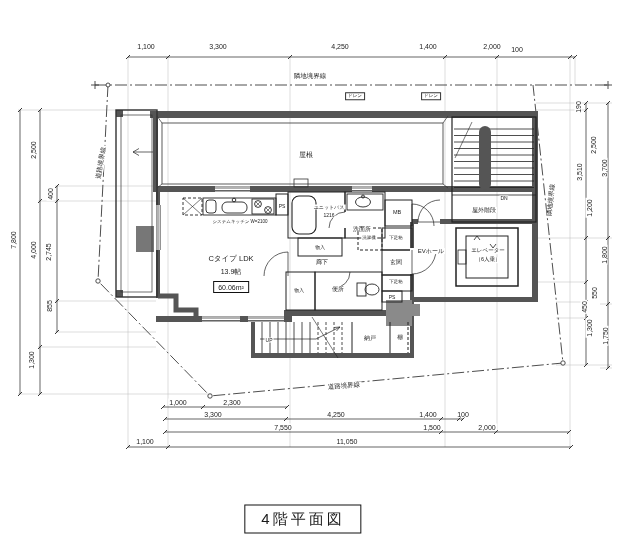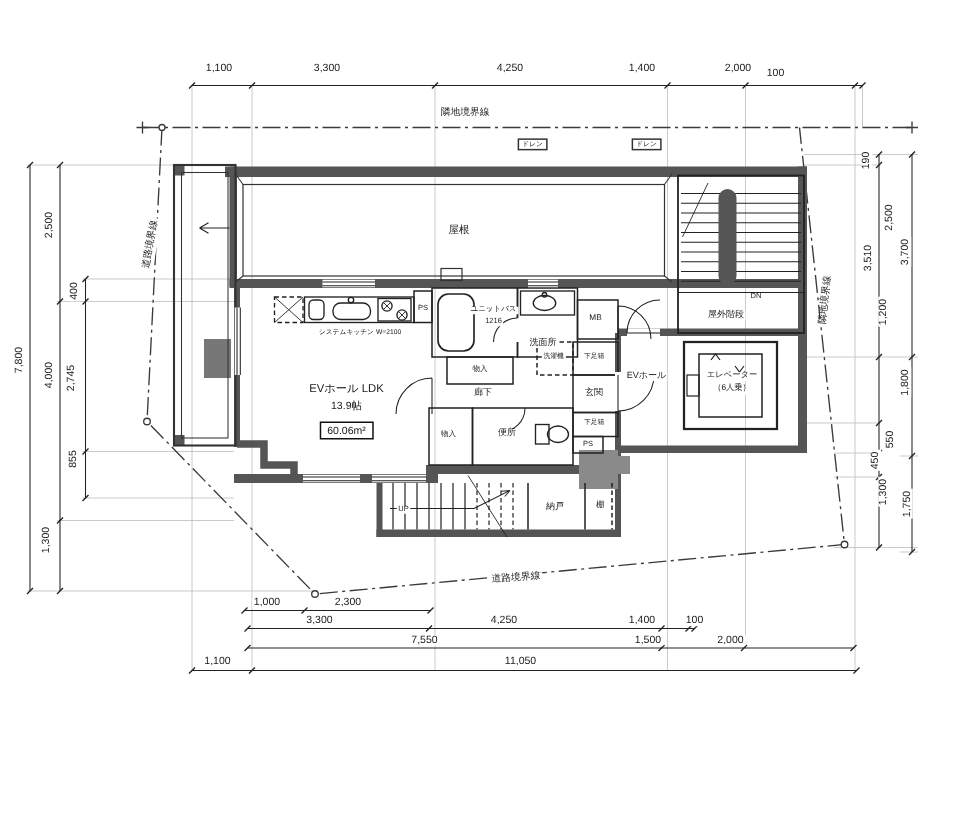--- a/index.html
+++ b/index.html
@@ -210,33 +210,34 @@
 <div class="lbl f55" style="left:484px;top:210px">屋外階段</div>
 <div class="lbl f45" style="left:504px;top:198px">DN</div>
 <div class="lbl f45" style="left:269px;top:340px">UP</div>
 <div class="lbl f55" style="left:431px;top:251px">EVホール</div>
 <div class="lbl f5" style="left:488px;top:251px">エレベーター</div>
 <div class="lbl f5" style="left:488px;top:260px">（6人乗）</div>
 <div class="lbl f5" style="left:397px;top:213px">MB</div>
 <div class="lbl f55" style="left:362px;top:229px">洗面所</div>
 <div class="lbl f45" style="left:329px;top:207px">ユニットバス</div>
 <div class="lbl f45" style="left:329px;top:215px">1216</div>
-<div class="lbl f7" style="left:231px;top:259px">EVホール LDK</div>
+<div class="lbl f7" style="left:231px;top:259px">Cタイプ LDK</div>
 <div class="lbl f65" style="left:231px;top:271px">13.9帖</div>
 <div class="lbl f65 boxed" style="left:231px;top:287px">60.06m²</div>
 <div class="lbl f4" style="left:240px;top:222px">システムキッチン W=2100</div>
 <div class="lbl f45" style="left:282px;top:206px">PS</div>
 <div class="lbl f45" style="left:392px;top:297px">PS</div>
 <div class="lbl f45" style="left:320px;top:247px">物入</div>
 <div class="lbl f45" style="left:299px;top:290px">物入</div>
 <div class="lbl f55" style="left:322px;top:262px">廊下</div>
 <div class="lbl f55" style="left:338px;top:289px">便所</div>
 <div class="lbl f55" style="left:396px;top:262px">玄関</div>
 <div class="lbl f4" style="left:396px;top:238px">下足箱</div>
 <div class="lbl f4" style="left:396px;top:282px">下足箱</div>
 <div class="lbl f4" style="left:369px;top:238px">洗濯機</div>
 <div class="lbl f55" style="left:370px;top:338px">納戸</div>
 <div class="lbl f5" style="left:400px;top:338px">棚</div>
 <div class="lbl f4 drainbox" style="left:355px;top:96px">ドレン</div>
 <div class="lbl f4 drainbox" style="left:431px;top:96px">ドレン</div>
 
+<div class="title-box">4階平面図</div>
 
 </div>
 
 </body></html>

